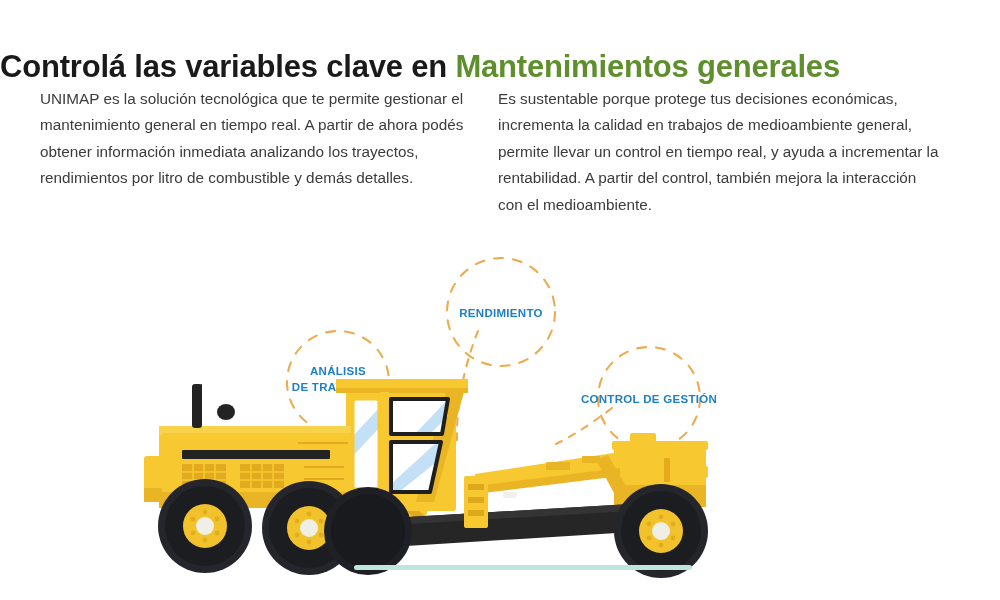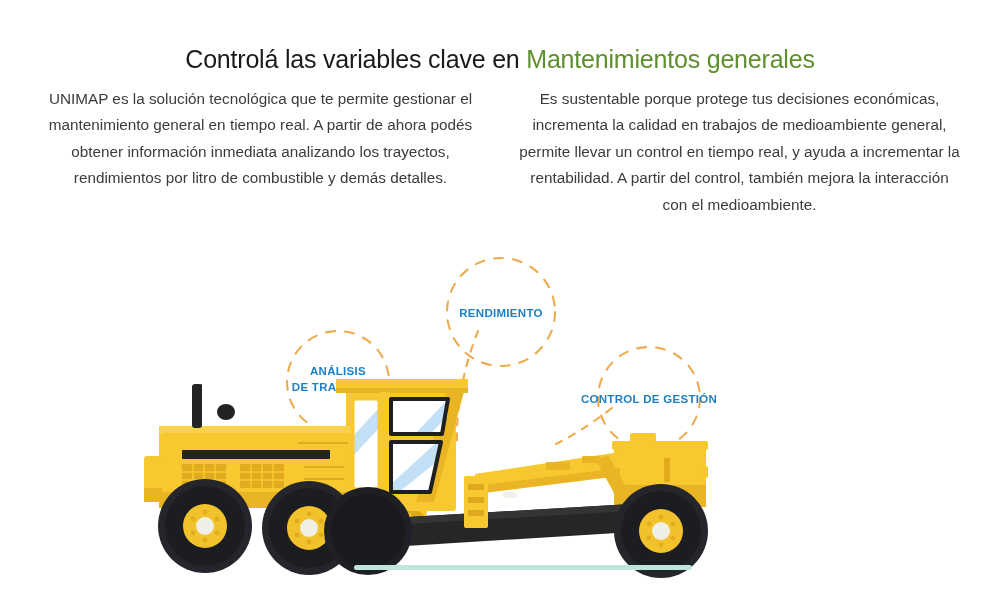--- a/index.html
+++ b/index.html
@@ -22,40 +22,38 @@
     height: 600px;
     background: #ffffff;
   }
 
   
   .heading {
     position: absolute;
     left: 0;
     top: 28px;
     width: 1000px;
-    text-align: center;
-    font-size: 25px;
-    font-weight: normal;
+    font-size: 31px;
+    font-weight: bold;
     letter-spacing: -0.2px;
     color: #1a1a1a;
     white-space: nowrap;
   }
   .heading .accent {
     color: #5e8f2c;
   }
 
   
   .columns {
     position: absolute;
     left: 40px;
     top: 86px;
     width: 920px;
     display: flex;
-    gap: 38px;
-    text-align: center;
+    gap: 17px;
   }
   .col {
     width: 441px;
     font-size: 15.3px;
     line-height: 1.73;
     color: #3b3b3b;
     font-weight: normal;
   }
   .col p { margin: 0; }
 

